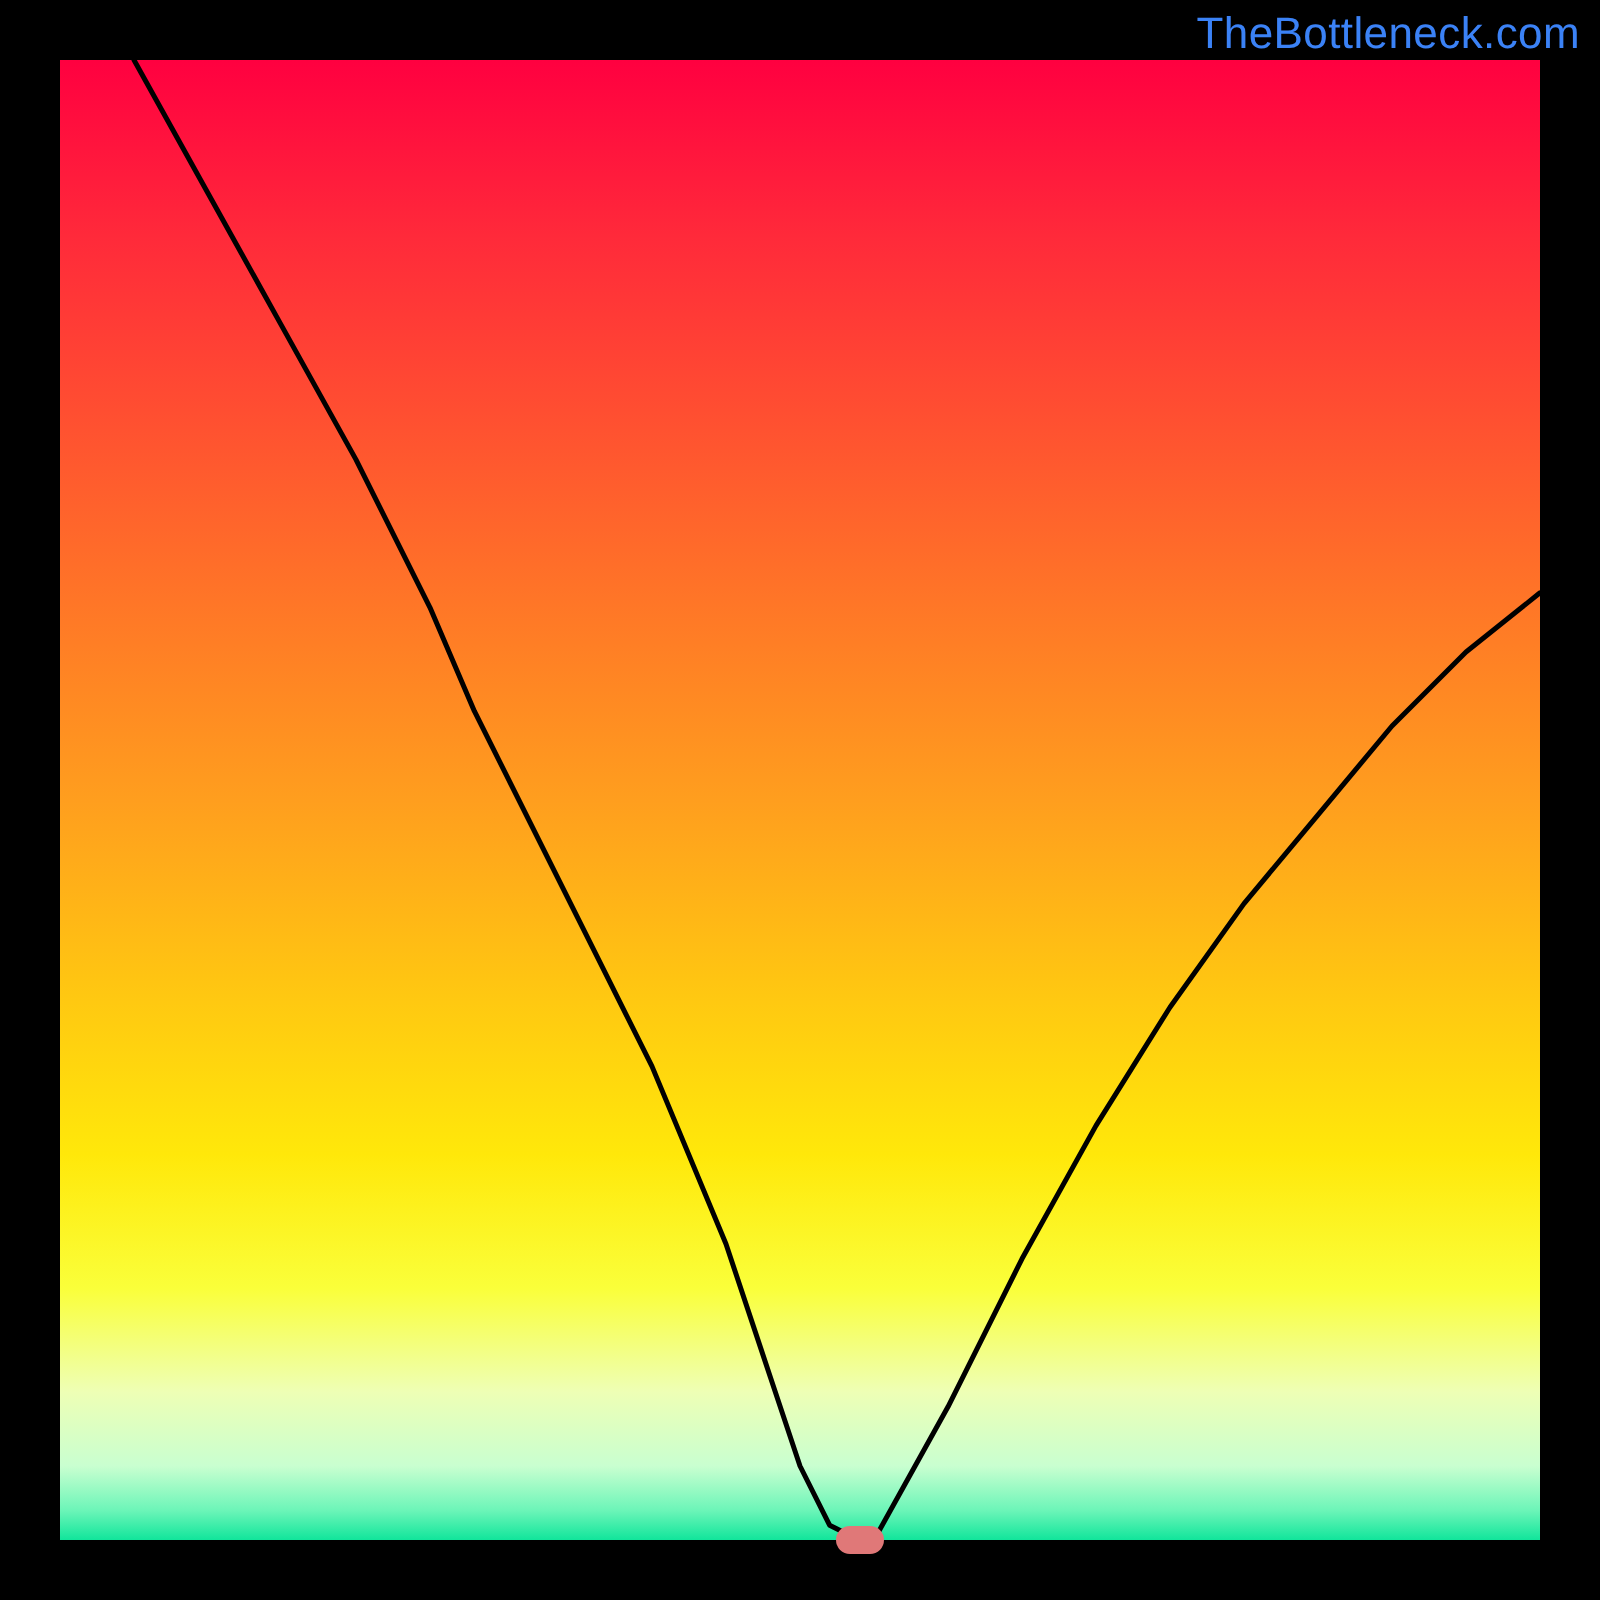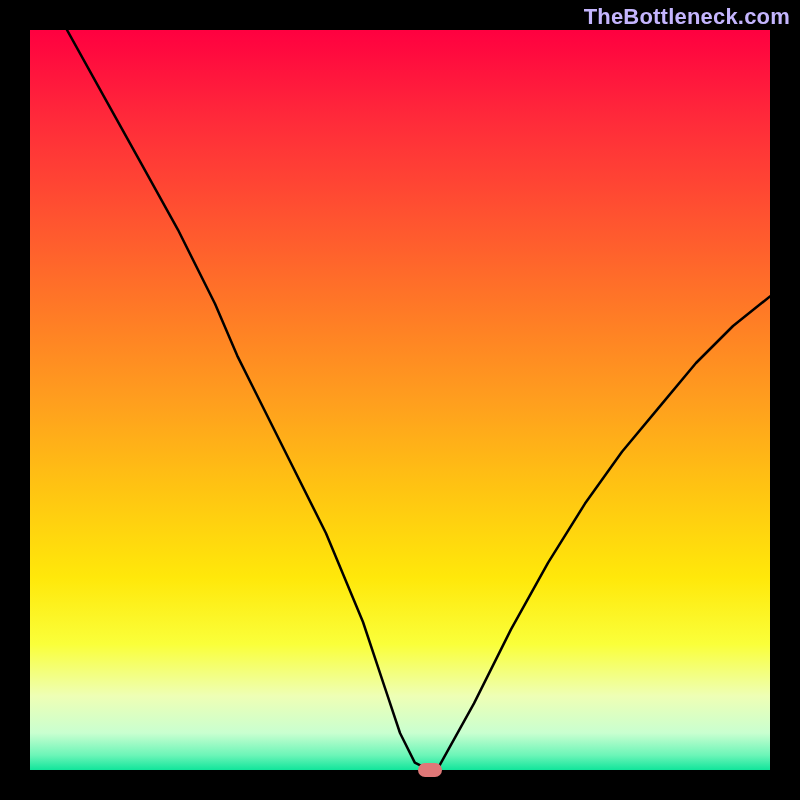--- a/index.html
+++ b/index.html
@@ -37,23 +37,23 @@
       #eeffb5 90%,
       #c9ffd0 95%,
       #6cf5b8 98%,
       #11e59b 100%
     );
   }
   .watermark {
     position: absolute;
     top: 4px;
     right: 10px;
-    color: #c4b5fd;
+    color: #3b82f6;
     font-size: 22px;
-    font-weight: 700;
+    font-weight: 400;
     letter-spacing: 0.2px;
     user-select: none;
   }
   .curve-svg {
     position: absolute;
     left: 0;
     top: 0;
     width: 740px;
     height: 740px;
   }

